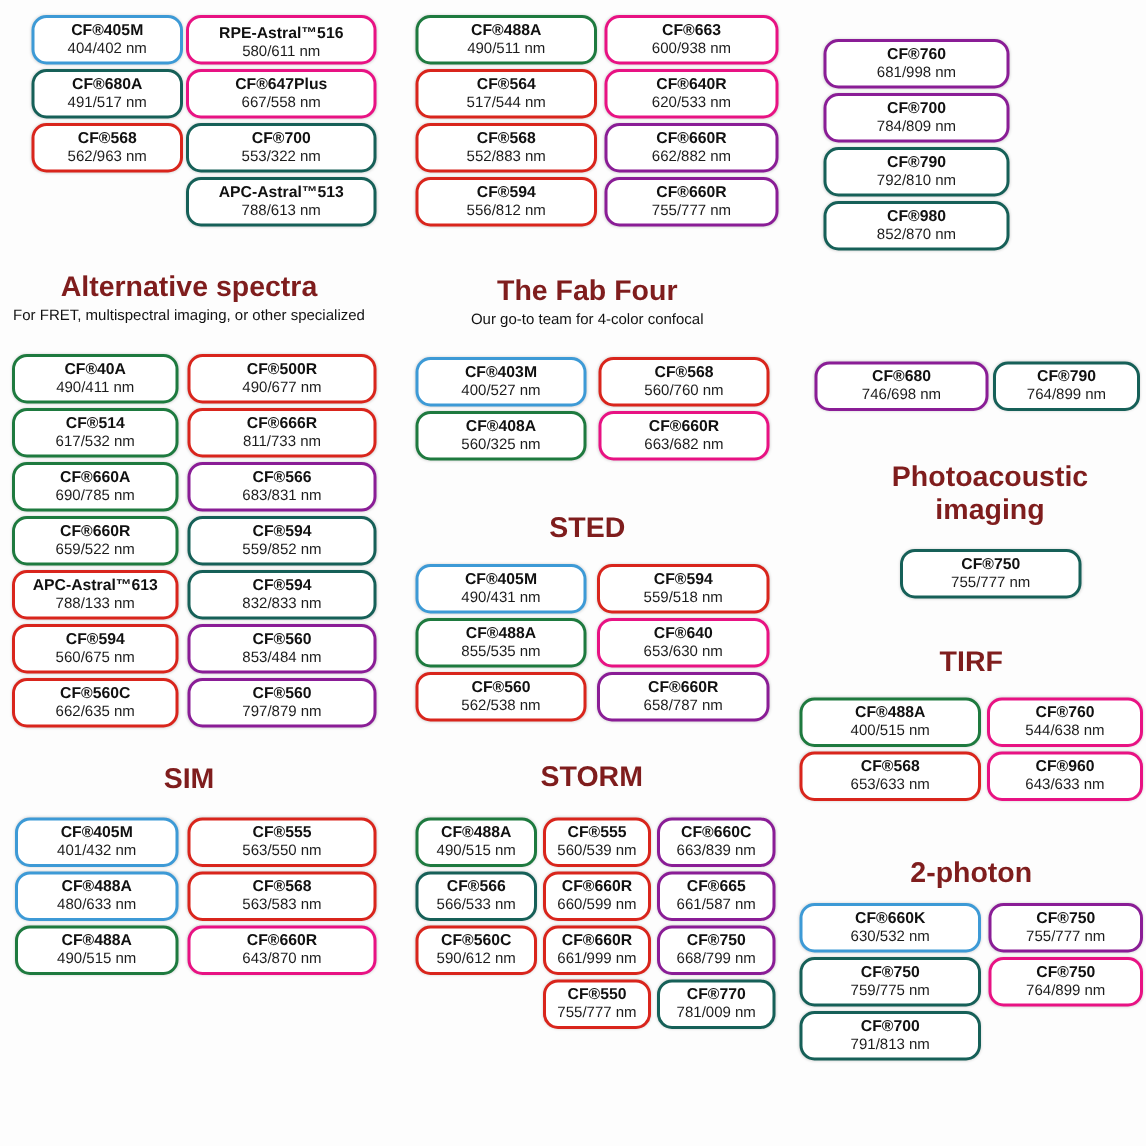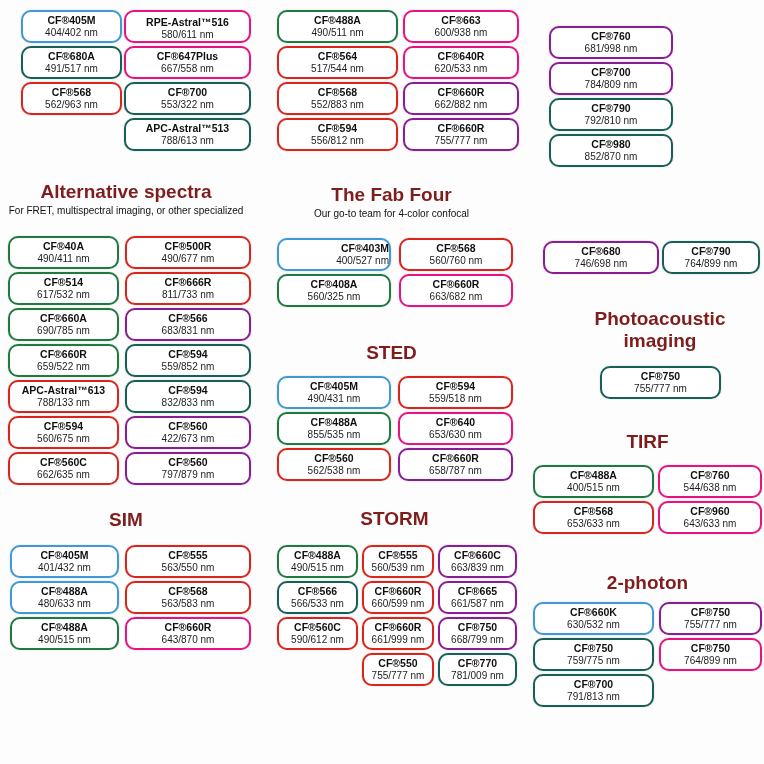--- a/index.html
+++ b/index.html
@@ -227,29 +227,29 @@
       <div class="pill" style="border-color: rgb(22, 96, 88);">
         <div class="pill-name">CF®594</div>
         <div class="pill-value">559/852 nm</div>
       </div>
       <div class="pill" style="border-color: rgb(22, 96, 88);">
         <div class="pill-name">CF®594</div>
         <div class="pill-value">832/833 nm</div>
       </div>
       <div class="pill" style="border-color: rgb(138, 29, 150);">
         <div class="pill-name">CF®560</div>
-        <div class="pill-value">422/673 nm</div>
+        <div class="pill-value">853/484 nm</div>
       </div>
       <div class="pill" style="border-color: rgb(138, 29, 150);">
         <div class="pill-name">CF®560</div>
         <div class="pill-value">797/879 nm</div>
       </div>
     </div>
   <div class="col" id="fab1">
-      <div class="pill" style="border-color: rgb(61, 154, 214); align-items: flex-end;">
+      <div class="pill" style="border-color: rgb(61, 154, 214);">
         <div class="pill-name">CF®403M</div>
         <div class="pill-value">400/527 nm</div>
       </div>
       <div class="pill" style="border-color: rgb(30, 122, 63);">
         <div class="pill-name">CF®408A</div>
         <div class="pill-value">560/325 nm</div>
       </div>
     </div>
   <div class="col" id="fab2">
       <div class="pill" style="border-color: rgb(217, 37, 28);">

